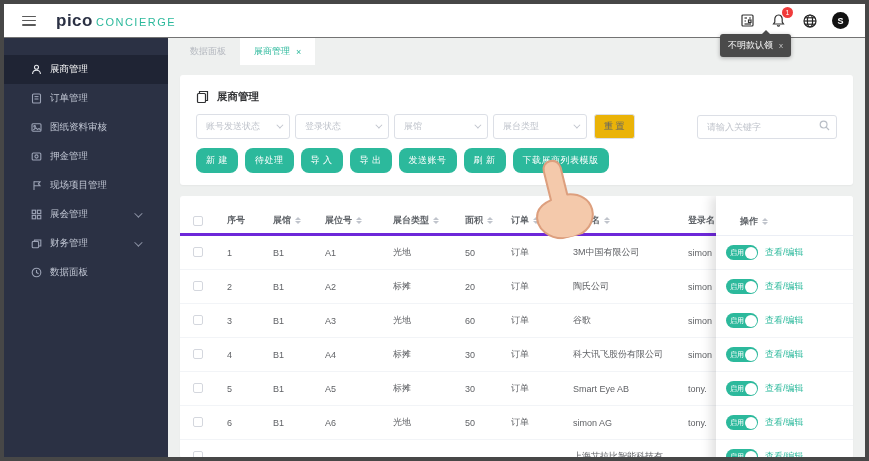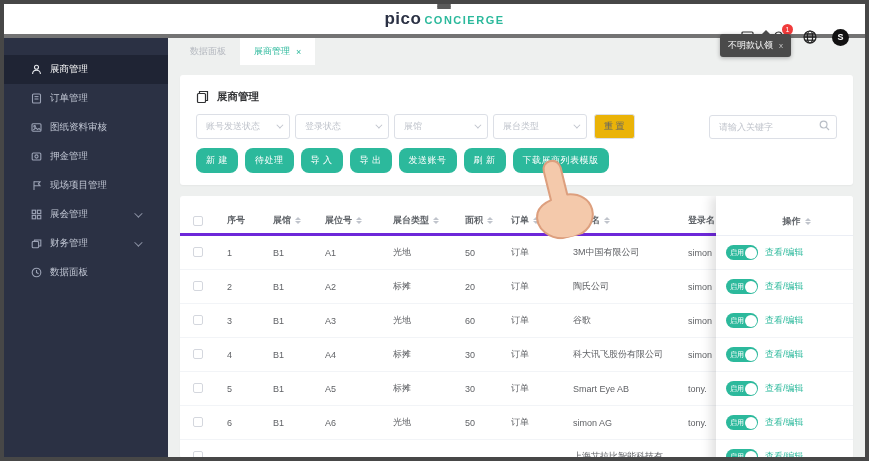--- a/index.html
+++ b/index.html
@@ -1,26 +1,26 @@
 <!DOCTYPE html>
 <html><head>
 <meta charset="utf-8">
 <style>
   * { margin:0; padding:0; box-sizing:border-box; }
   html,body { width:869px; height:461px; overflow:hidden; font-family:"Liberation Sans","DejaVu Sans",sans-serif; }
   .frame { width:869px; height:461px; background:#474747; padding:4px; }
   .screen { position:relative; width:861px; height:453px; background:#eef0ef; overflow:hidden; }
 
   
-  .topbar { position:absolute; left:0; top:0; width:861px; height:34px; background:#ffffff; border-bottom:4px solid #737373; display:flex; align-items:center; z-index:20;flex-direction:column; }
+  .topbar { position:absolute; left:0; top:0; width:861px; height:34px; background:#ffffff; border-bottom:1px solid #737373; display:flex; align-items:center; z-index:20; }
   .hamburger { width:14px; height:10px; margin-left:18px; display:flex; flex-direction:column; justify-content:space-between; cursor:pointer; }
   .hamburger i { display:block; height:1.6px; background:#5a5a5a; border-radius:1px; }
   .logo { margin-left:20px; display:flex; align-items:baseline; }
   .logo .pico { font-size:17px; font-weight:bold; color:#2b3144; letter-spacing:.5px; }
-  .logo .concierge { font-size:11px; color:#2cb99c; letter-spacing:1.5px; margin-left:3px; font-weight:bold; }
+  .logo .concierge { font-size:11px; color:#2cb99c; letter-spacing:1.5px; margin-left:3px; font-weight:normal; }
   .top-icons { margin-left:auto; display:flex; align-items:center; gap:14px; margin-right:16px; }
   .ticon { position:relative; width:17px; height:17px; display:flex; align-items:center; justify-content:center; cursor:pointer; }
   .badge { position:absolute; top:-5px; right:-6px; min-width:11px; height:11px; border-radius:6px; background:#f03b3b; color:#fff; font-size:7px; line-height:11px; text-align:center; padding:0 2px; }
   .avatar { width:17px; height:17px; border-radius:50%; background:#111; color:#fff; font-size:9px; font-weight:bold; display:flex; align-items:center; justify-content:center; cursor:pointer; }
 
   
   .tooltip { position:absolute; left:716px; top:30px; background:#4a4a4a; color:#fff; font-size:9px; padding:5px 8px; border-radius:3px; z-index:40; display:flex; align-items:center; gap:6px; box-shadow:0 1px 4px rgba(0,0,0,.3); }
   .tooltip::before { content:""; position:absolute; top:-4px; left:42px; border-left:4px solid transparent; border-right:4px solid transparent; border-bottom:4px solid #4a4a4a; }
   .tooltip .tclose { color:#c9c9c9; cursor:pointer; font-size:8px; }
 
@@ -45,21 +45,21 @@
   .cards { padding:10px 12px 0 12px; }
   .card { background:#ffffff; border-radius:3px; box-shadow:0 1px 2px rgba(0,0,0,.04); }
   .card1 { padding:12px 16px; }
   .title-row { display:flex; align-items:center; gap:8px; height:20px; }
   .title-row .t-text { font-size:10.5px; font-weight:bold; color:#303133; }
   .filter-row { display:flex; align-items:center; margin-top:7px; }
   .select { position:relative; width:94px; height:25px; border:1px solid #dcdfe6; border-radius:3px; display:flex; align-items:center; padding:0 9px; margin-right:5px; font-size:9px; color:#bfc3cb; background:#fff; cursor:pointer; }
   .select .chev2 { position:absolute; right:8px; width:5px; height:5px; border-right:1.2px solid #c0c4cc; border-bottom:1.2px solid #c0c4cc; transform:rotate(45deg) translateY(-2px); }
   .reset-btn { height:25px; padding:0 9px; border:1px solid #dcdfe6; border-radius:3px; background:#eab308; font-size:9px; color:#5f6368; cursor:pointer; margin-left:2px; }
   .search-wrap { margin-left:auto; position:relative; }
-  .search-input { width:128px; height:24px; border:1px solid #dcdfe6; border-radius:3px; padding:0 24px 0 9px; font-size:9px; color:#606266; font-family:inherit; }
+  .search-input { width:140px; height:24px; border:1px solid #dcdfe6; border-radius:3px; padding:0 24px 0 9px; font-size:9px; color:#606266; font-family:inherit; }
   .search-input::placeholder { color:#c0c4cc; }
   .search-icon { position:absolute; right:7px; top:5px; }
   .btn-row { display:flex; align-items:center; margin-top:9px; }
   .tbtn { height:25px; border:none; border-radius:8px; background:#2cb99c; color:#fff; font-size:9px; padding:0 10px; margin-right:7px; cursor:pointer; font-family:inherit; letter-spacing:.5px; }
 
   
   .card2 { margin-top:11px; position:relative; height:262px; overflow:hidden; padding-top:12px; }
   .tgrid { display:grid; grid-template-columns:36px 46px 52px 68px 72px 46px 62px 115px 1fr; align-items:center; }
   .thead { height:28px; border-bottom:3px solid #6d28d9; }
   .thead .cell { font-size:9px; color:#5f6368; font-weight:bold; display:flex; align-items:center; }
@@ -69,21 +69,21 @@
   .c-cb { padding-left:13px; }
   .checkbox { display:inline-block; width:10px; height:10px; border:1px solid #d4d7de; border-radius:2px; background:#fff; cursor:pointer; }
   .sort { display:inline-flex; flex-direction:column; gap:1.5px; margin-left:4px; cursor:pointer; }
   .sort i { width:0; height:0; border-left:3px solid transparent; border-right:3px solid transparent; }
   .sort .up { border-bottom:3.5px solid #c0c4cc; }
   .sort .dn { border-top:3.5px solid #c0c4cc; }
   .order-link { color:#2cb99c; cursor:pointer; }
 
   
   .op-col { position:absolute; top:0; right:0; bottom:-20px; width:137px; background:#ffffff; box-shadow:-5px 0 10px rgba(0,0,0,.12); z-index:5; padding-top:12px; }
-  .op-head { height:28px; border-bottom:1px solid #ebeef5; display:flex; align-items:center; padding-left:24px; font-size:9px; font-weight:bold; color:#5f6368;justify-content:center; }
+  .op-head { height:28px; border-bottom:1px solid #ebeef5; display:flex; align-items:center; padding-left:24px; font-size:9px; font-weight:bold; color:#5f6368; }
   .op-row { height:34px; border-bottom:1px solid #f2f4f7; display:flex; align-items:center; padding-left:10px; gap:7px; }
   .toggle { position:relative; width:32px; height:15px; background:#2cb99c; border-radius:8px; display:flex; align-items:center; cursor:pointer; flex:0 0 auto; }
   .toggle .tg-label { color:#fff; font-size:7px; margin-left:4px; }
   .toggle .knob { position:absolute; right:1.5px; width:12px; height:12px; background:#fff; border-radius:50%; }
   .edit-link { color:#2cb99c; font-size:9px; cursor:pointer; white-space:nowrap; }
 
   
   .hand { position:absolute; left:516px; top:152px; z-index:30; transform:rotate(-14deg); pointer-events:none; }
 </style>
 </head>

